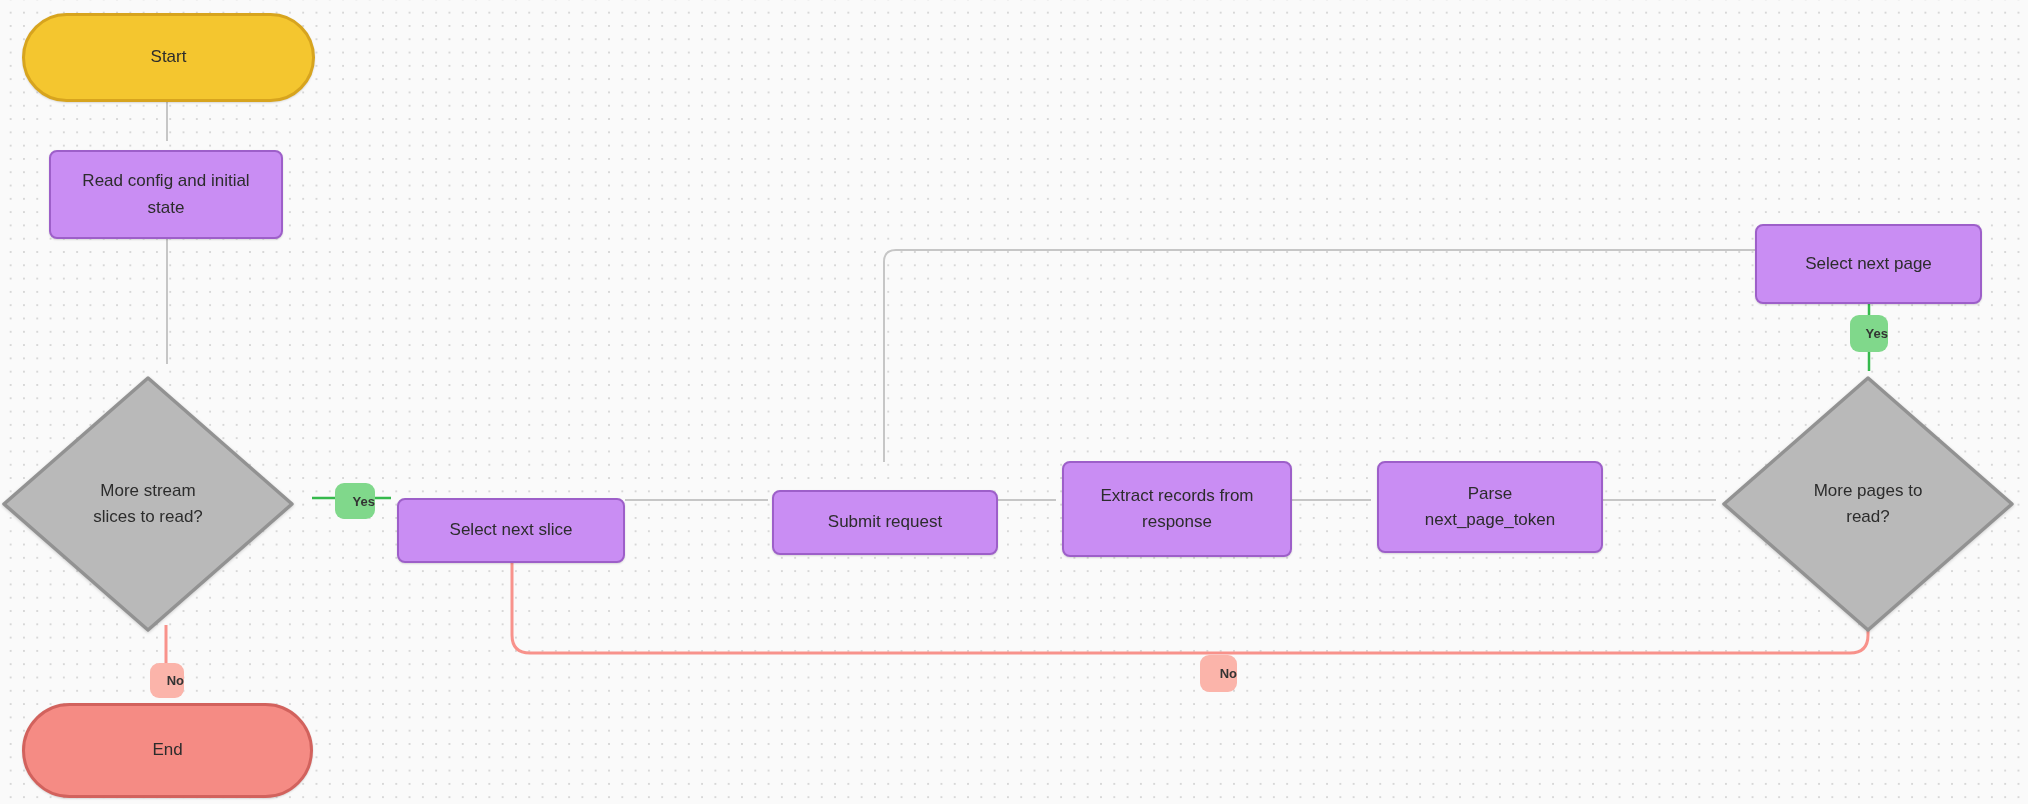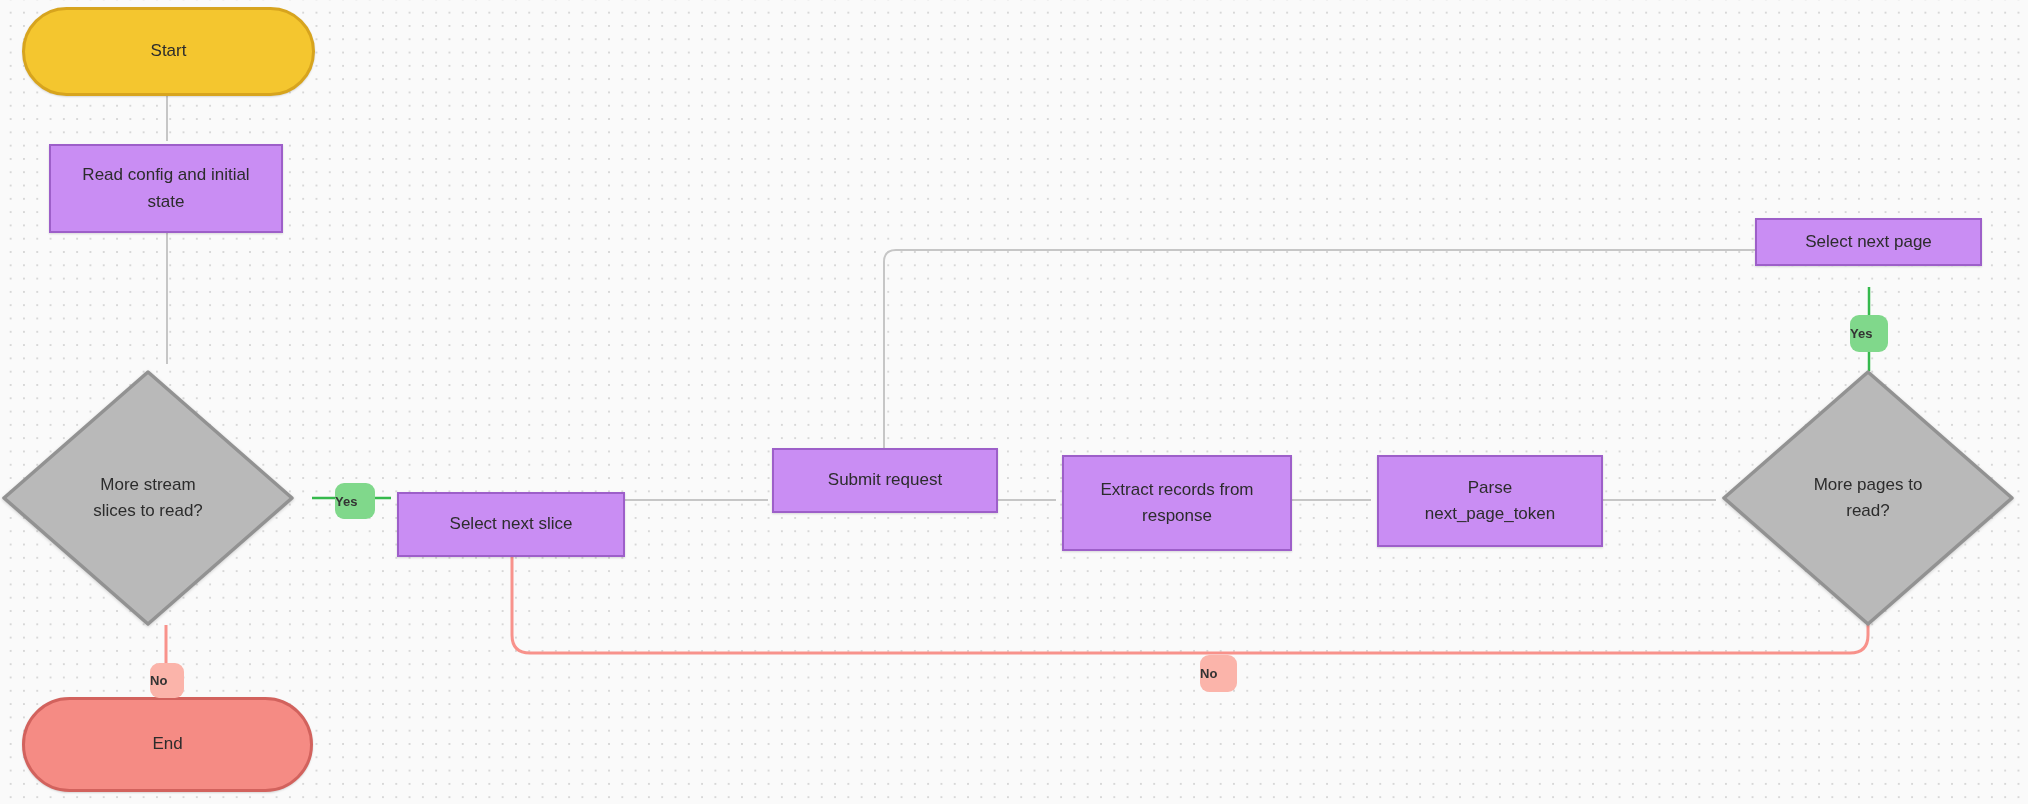--- a/index.html
+++ b/index.html
@@ -35,26 +35,27 @@
   .node {
     position: absolute;
     display: flex;
     align-items: center;
     justify-content: center;
     text-align: center;
     color: #2c2c2c;
     font-size: 17px;
     line-height: 1.55;
     box-sizing: border-box;
+    margin-top: 6px;
   }
   .lbl { white-space: pre-line; position: relative; }
   .proc {
     background: #c98df3;
     border: 2.5px solid #9d5fc9;
-    border-radius: 0;
+    border-radius: 8px;
     box-shadow: 0 1px 2px rgba(0,0,0,0.14);
   }
   .term {
     border-radius: 48px;
     box-shadow: 0 1px 2px rgba(0,0,0,0.14);
   }
   .term.start {
     background: #f4c62f;
     border: 3px solid #d7a41e;
   }
@@ -72,21 +73,21 @@
   .diamond svg path {
     fill: #b9b9b9;
     stroke: #929292;
     stroke-width: 3.5px;
     stroke-linejoin: round;
   }
   .badge {
     position: absolute;
     display: flex;
     align-items: center;
-    justify-content: flex-start;
+    justify-content: flex-end;
     font-size: 13px;
     font-weight: 700;
     color: #333333;
     border-radius: 9px;
     box-sizing: border-box;
   }
   .badge.yes { background: #80d88b; }
   .badge.no  { background: #fbb4aa; margin-top: 20px; }
 </style>
 </head>
@@ -133,21 +134,21 @@
         <path d="M148 4 L292 130 L148 256 L4 130 Z"></path>
       </svg>
     <span class="lbl">More stream
 slices to read?</span>
   </div>
 
   <div class="node proc" style="left:397px; top:492px; width:228px; height:65px;justify-content:center;">
     <span class="lbl">Select next slice</span>
   </div>
 
-  <div class="node proc" style="left:772px; top:448px; width:226px; height:65px;">
+  <div class="node proc" style="left:772px; top:484px; width:226px; height:65px;">
     <span class="lbl">Submit request</span>
   </div>
 
   <div class="node proc" style="left:1062px; top:455px; width:230px; height:96px;">
     <span class="lbl">Extract records from
 response</span>
   </div>
 
   <div class="node diamond" style="left:1720px; top:368px; width:296px; height:260px;">
     <svg viewBox="0 0 296 260">
@@ -155,21 +156,21 @@
       </svg>
     <span class="lbl">More pages to
 read?</span>
   </div>
 
   <div class="node proc" style="left:1377px; top:455px; width:226px; height:92px;">
     <span class="lbl">Parse
 next_page_token</span>
   </div>
 
-  <div class="node proc" style="left:1755px; top:218px; width:227px; height:48px;">
+  <div class="node proc" style="left:1755px; top:218px; width:227px; height:80px;">
     <span class="lbl">Select next page</span>
   </div>
 
   <div class="node term end" style="left:22px; top:697px; width:291px; height:95px;">
     <span class="lbl">End</span>
   </div>
 
   <div class="badge yes" style="left:335px; top:483px; width:40px; height:36px;">
     <span>Yes</span>
   </div>

